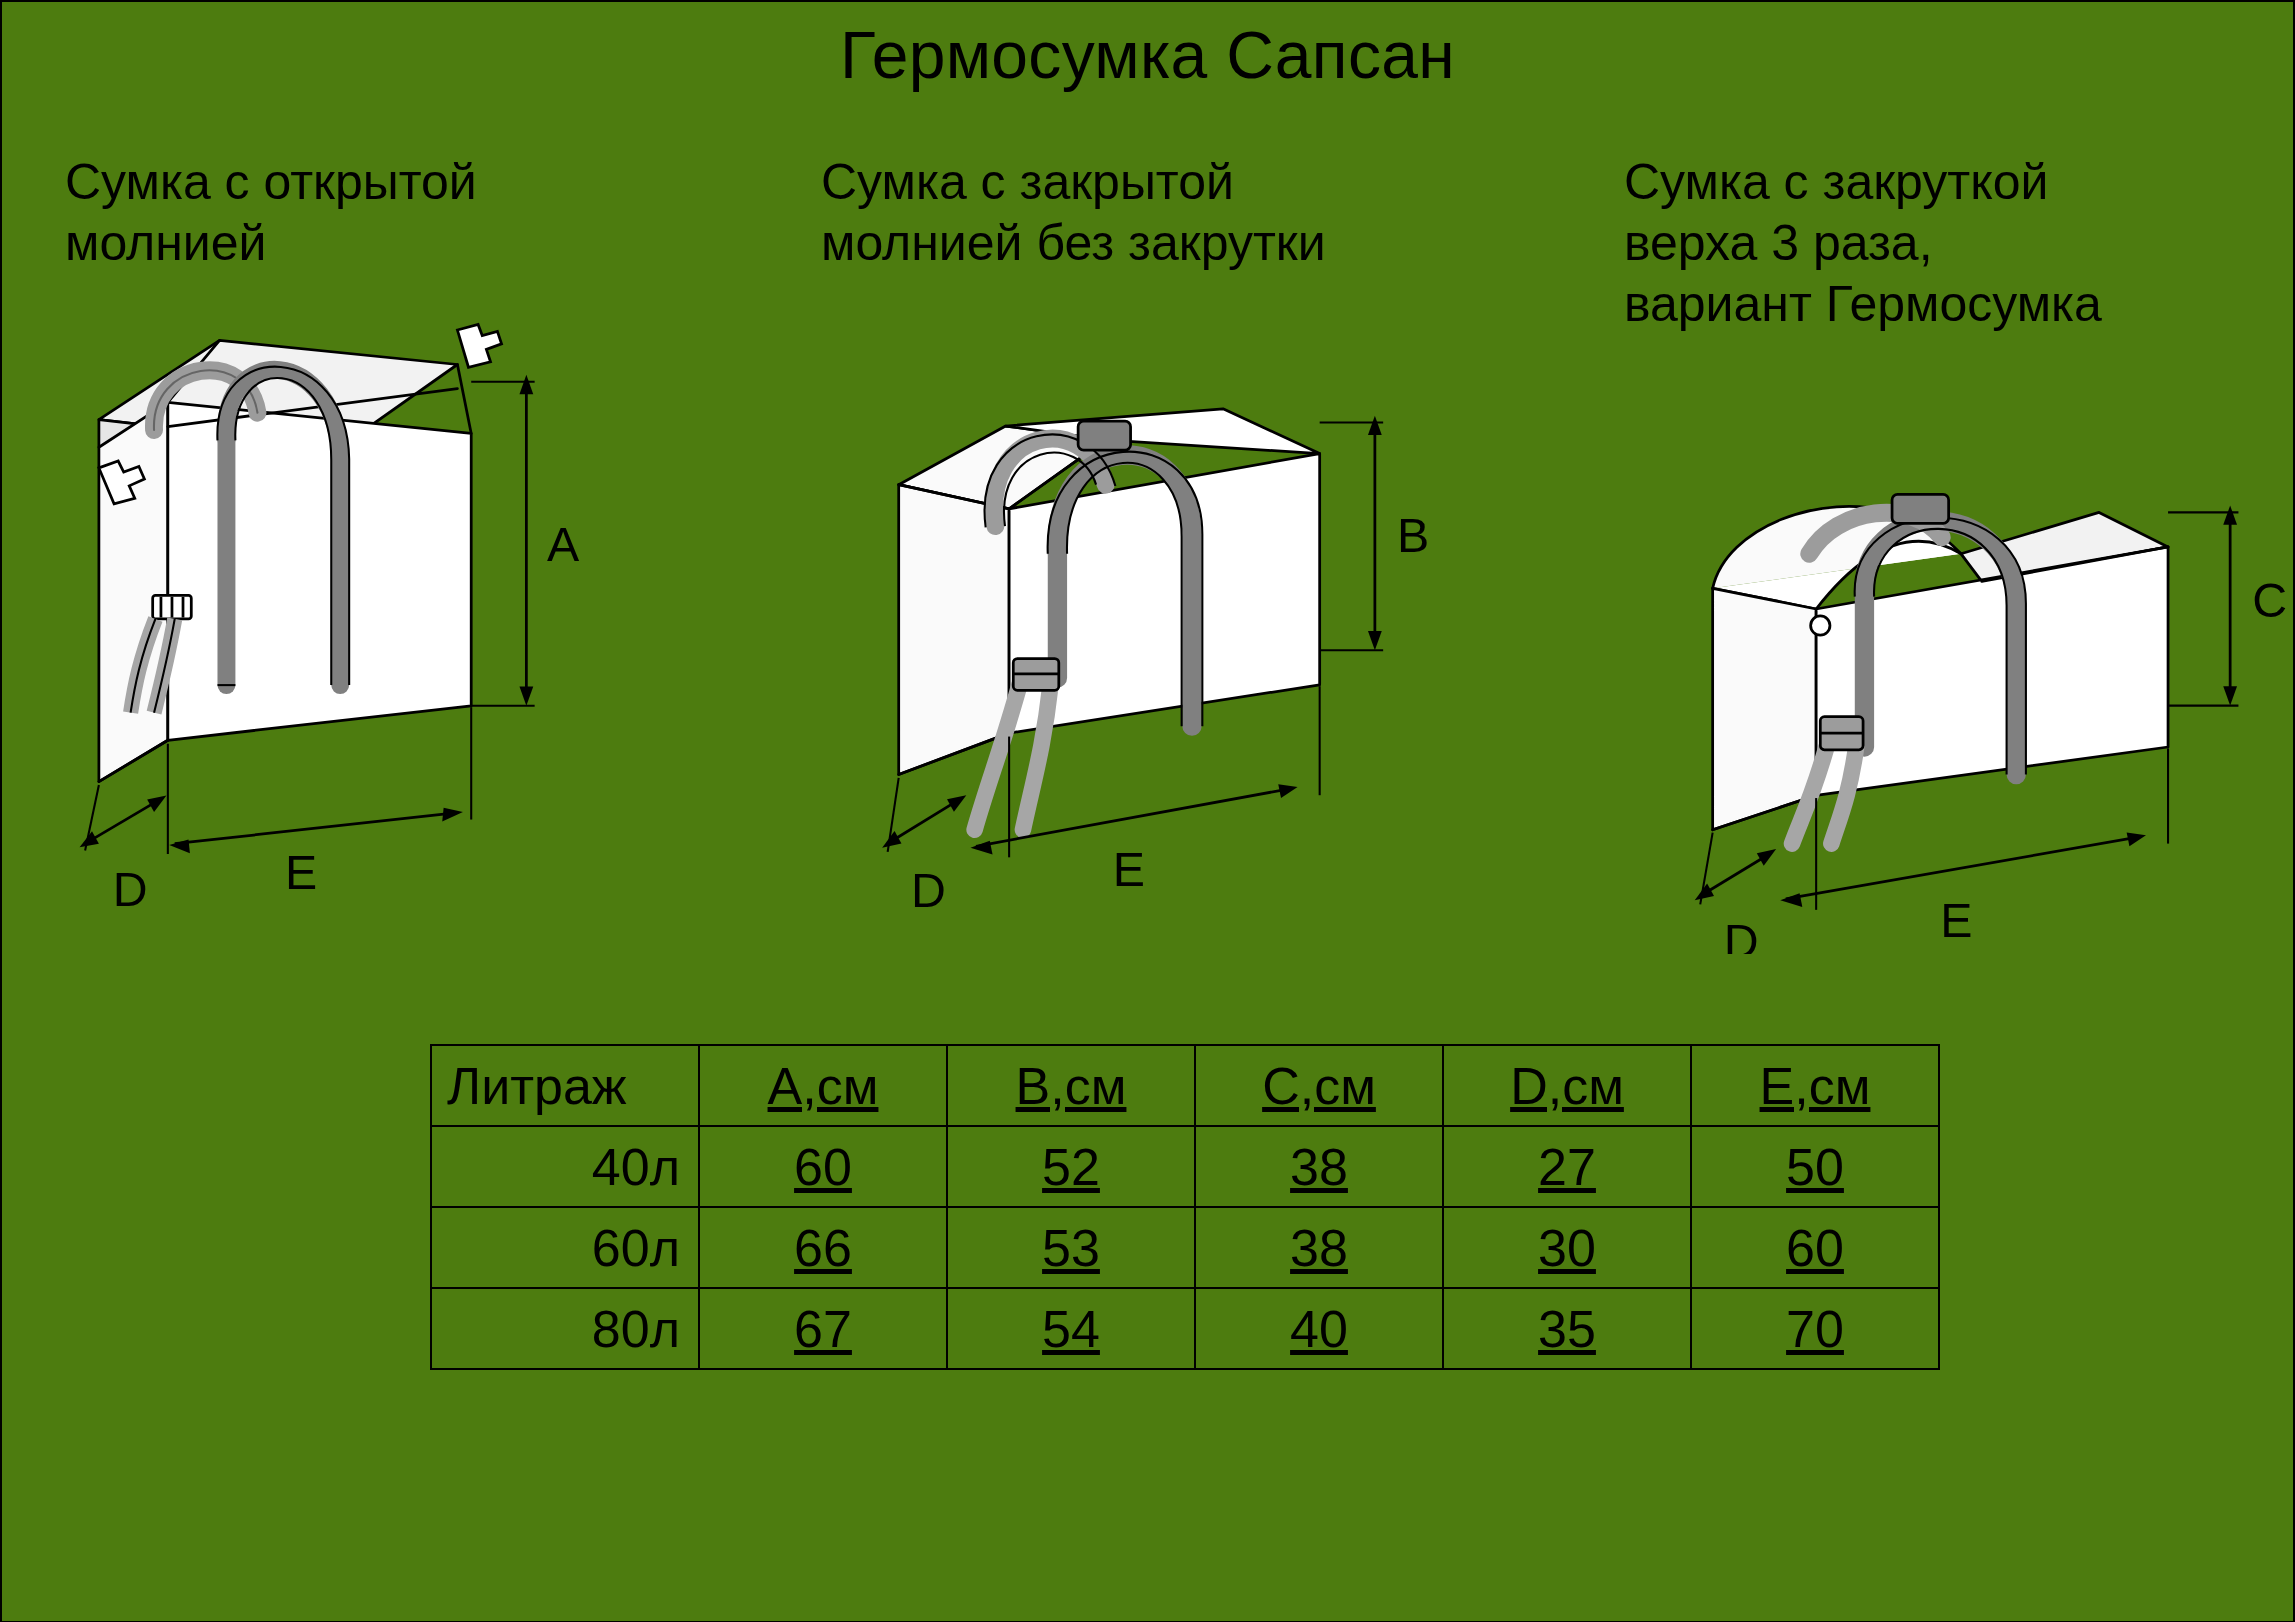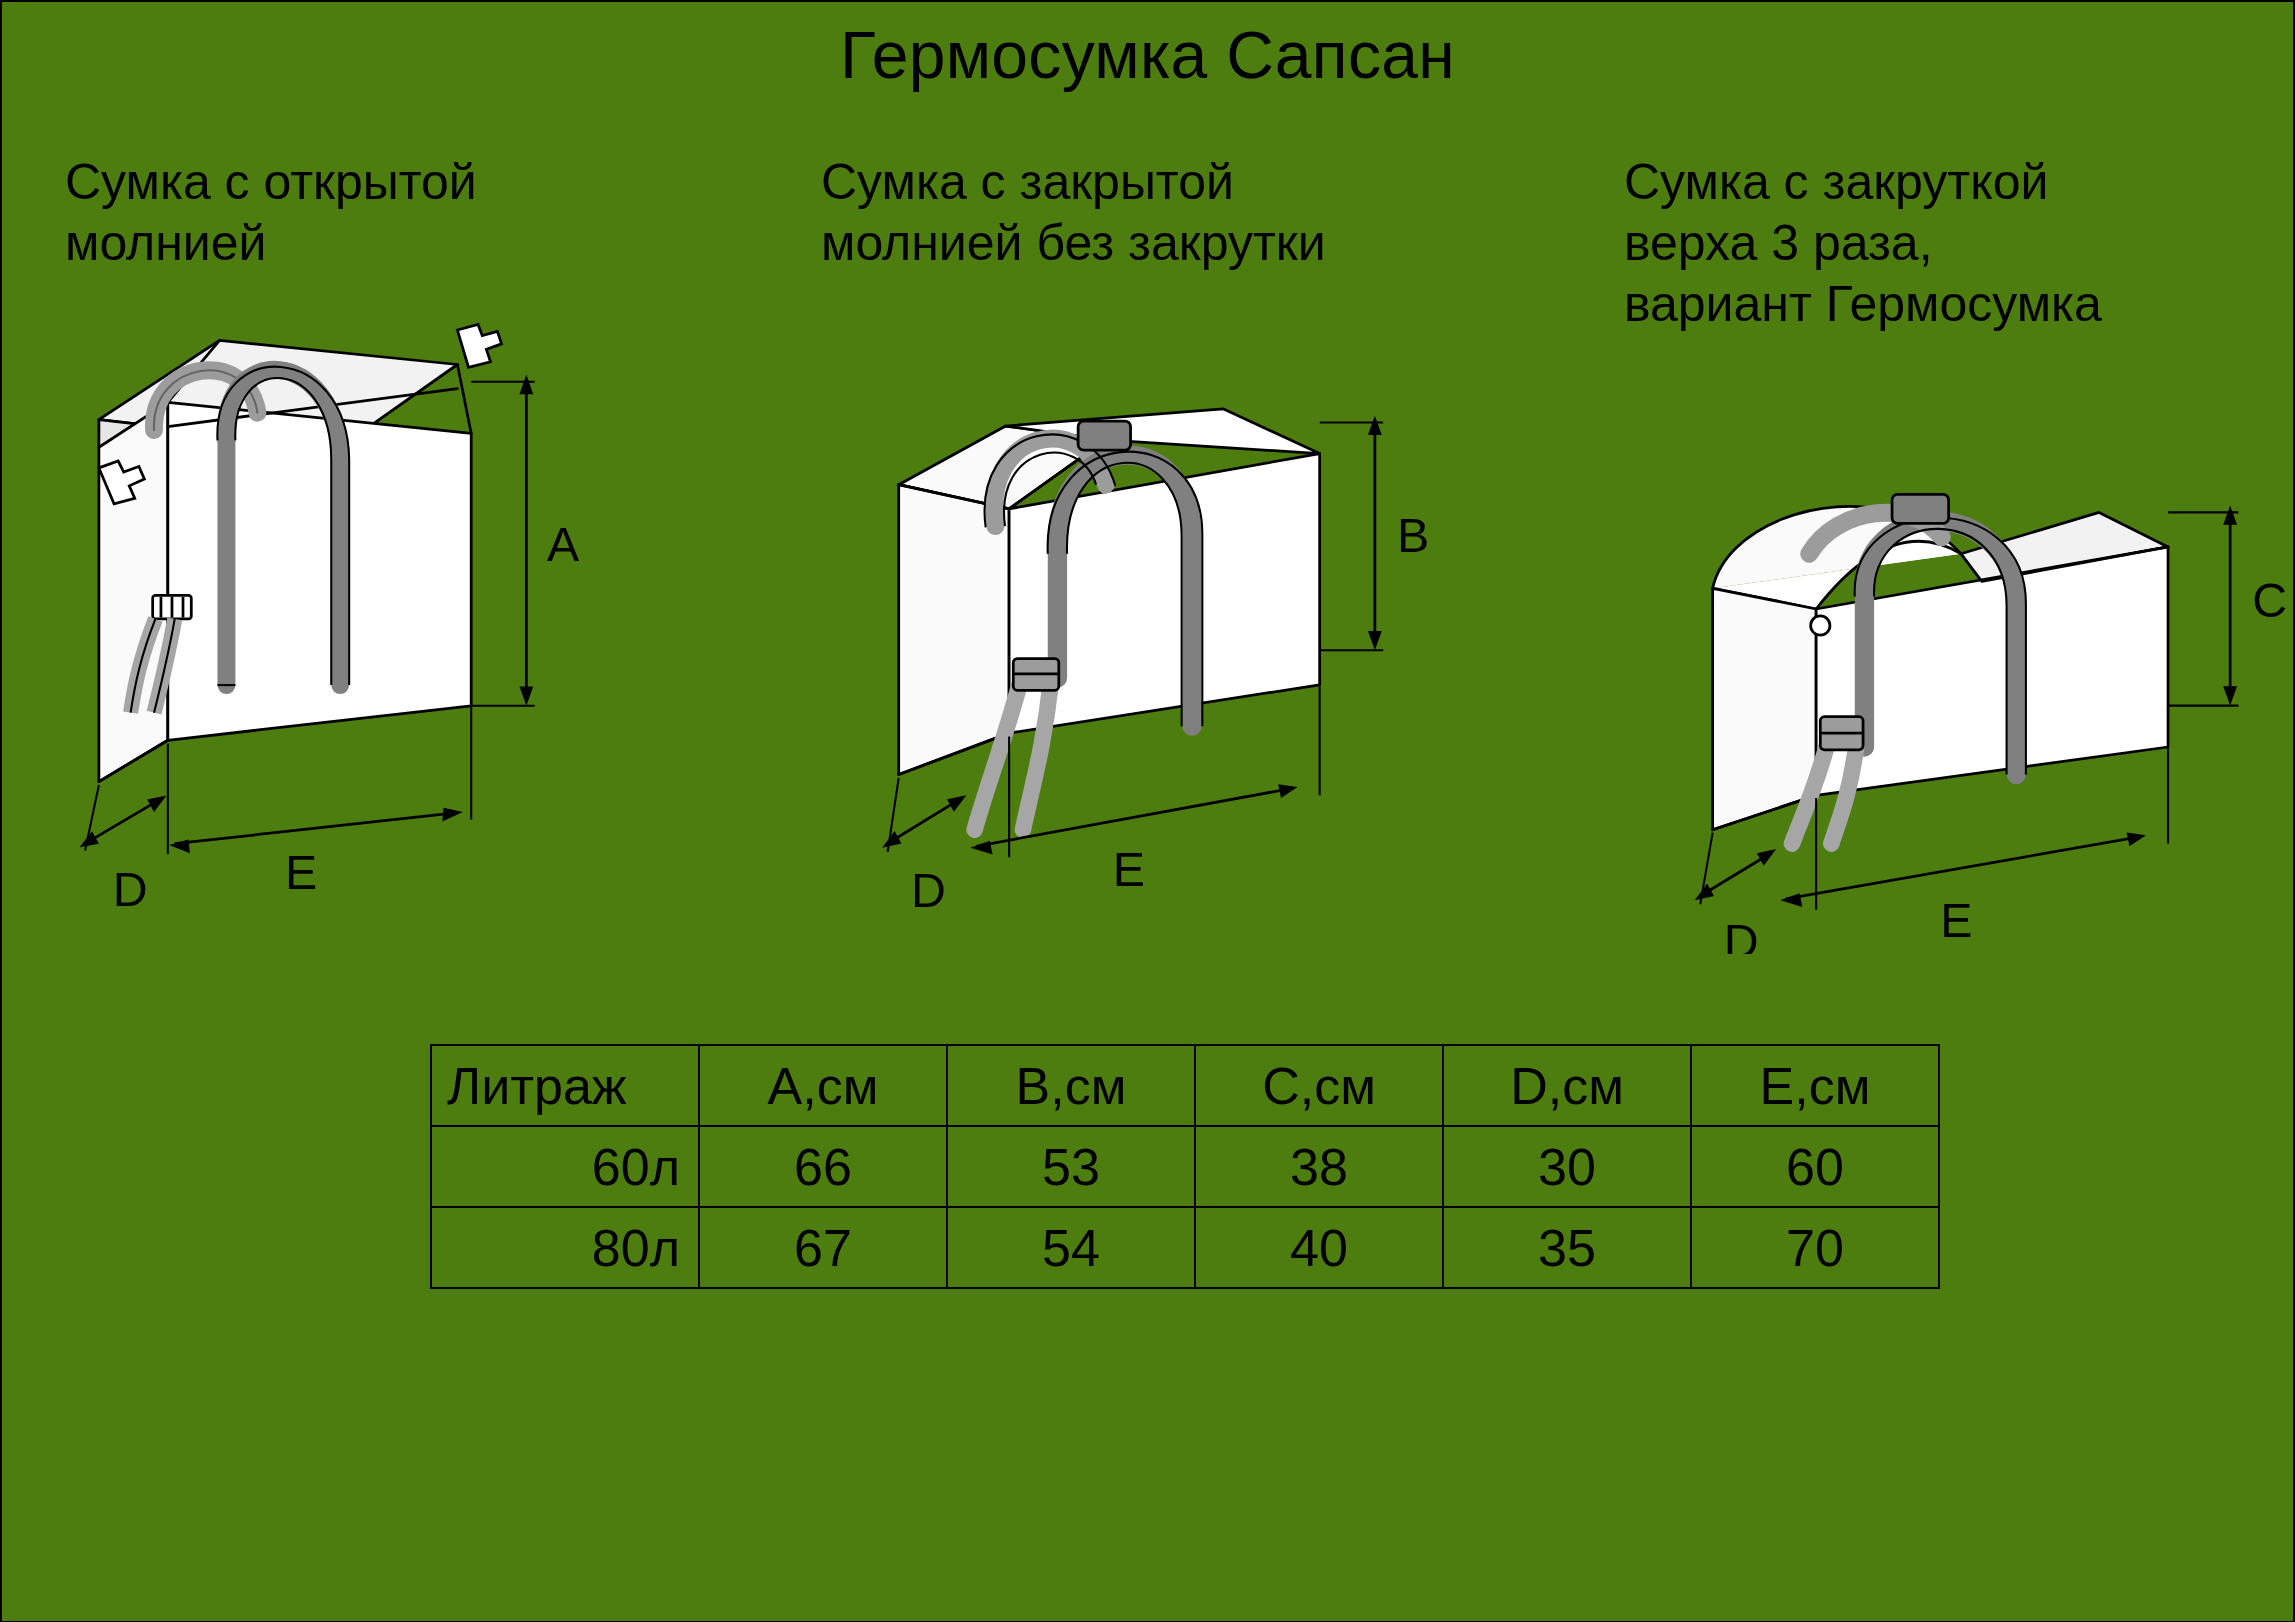--- a/index.html
+++ b/index.html
@@ -69,21 +69,21 @@
     height: 81px;
     padding: 0 12.4px;
     font-weight: normal;
     text-align: center;
     vertical-align: middle;
     box-sizing: border-box;
   }
   #spec-table th { font-size: 52px; }
   #spec-table .col-label { width: 268px; text-align: right; padding-right: 18px; }
   #spec-table th.col-label { text-align: left; padding-left: 15px; }
-  #spec-table .col-val { width: 248px; }
+  #spec-table .col-val { width: 248px; text-decoration: underline; }
 </style>
 </head>
 <body>
 
 <div id="page">
 
   <div id="title">Гермосумка Сапсан</div>
 
   <div class="caption" id="caption-2">Сумка с закрытой
 молнией без закрутки</div>
@@ -302,20 +302,28 @@
       <tr>
         <th class="col-label">Литраж</th>
         <th class="col-val">A,см</th>
         <th class="col-val">B,см</th>
         <th class="col-val">C,см</th>
         <th class="col-val">D,см</th>
         <th class="col-val">E,см</th>
       </tr>
     </thead>
     <tbody>
+      <tr>
+        <td class="col-label">40л</td>
+        <td class="col-val">60</td>
+        <td class="col-val">52</td>
+        <td class="col-val">38</td>
+        <td class="col-val">27</td>
+        <td class="col-val">50</td>
+      </tr>
       <tr>
         <td class="col-label">60л</td>
         <td class="col-val">66</td>
         <td class="col-val">53</td>
         <td class="col-val">38</td>
         <td class="col-val">30</td>
         <td class="col-val">60</td>
       </tr>
       <tr>
         <td class="col-label">80л</td>

